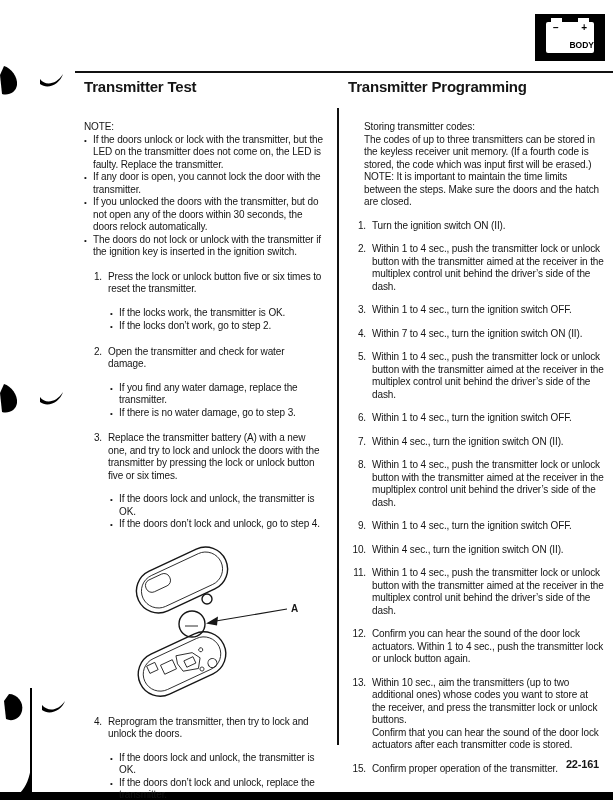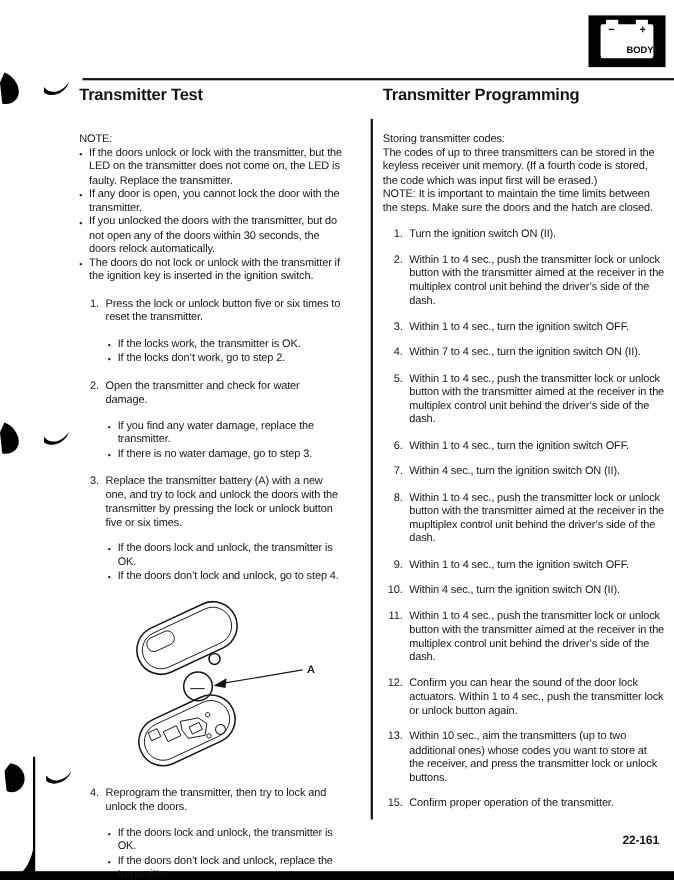--- a/index.html
+++ b/index.html
@@ -24,25 +24,25 @@
   }
   .battery-icon::before { left:5px; }
   .battery-icon::after  { right:5px; }
   .battery-signs { position:absolute; top:1px; left:0; right:0; display:flex; justify-content:space-between;
     padding:0 7px; font-size:10px; font-weight:bold; color:#000; line-height:10px; }
   .battery-label { position:absolute; bottom:3px; left:0; right:0; text-align:right;
     font-size:8.5px; font-weight:bold; color:#000; letter-spacing:0; }
 
   
   .col { position:absolute; top:78px; }
-  .col-left  { left:72px;  width:240px; }
+  .col-left  { left:84px;  width:240px; }
   .col-right { left:348px; width:256px; }
   .section-title { font-size:15px; font-weight:bold; letter-spacing:-0.2px; margin:0 0 26px 0; }
 
-  .para { line-height:12.5px; }
+  .para { line-height:12.5px;margin-left:16px; }
   .note-label { line-height:12.5px; }
 
   .note-list { margin:0; }
   .note-item { display:flex; line-height:12.5px; }
   .note-glyph { flex:none; width:9px; font-size:8px; padding-top:1px; }
 
   .step { display:flex; margin-top:12px; }
   .col-right .step { margin-top:11px; }
   .step-num { flex:none; width:18px; text-align:right; margin-right:6px; line-height:12.5px; }
   .step-body { flex:1; line-height:12.5px; }
@@ -324,20 +324,21 @@
           <div class="step-body">
             <div>Confirm you can hear the sound of the door lock actuators. Within 1 to 4 sec., push the transmitter lock or unlock button again.</div>
 
           </div>
         </div>
 
         <div class="step">
           <div class="step-num">13.</div>
           <div class="step-body">
             <div>Within 10 sec., aim the transmitters (up to two additional ones) whose codes you want to store at the receiver, and press the transmitter lock or unlock buttons.</div>
+            <div>Confirm that you can hear the sound of the door lock actuators after each transmitter code is stored.</div>
           </div>
         </div>
 
 
         <div class="step">
           <div class="step-num">15.</div>
           <div class="step-body">
             <div>Confirm proper operation of the transmitter.</div>
 
           </div>

